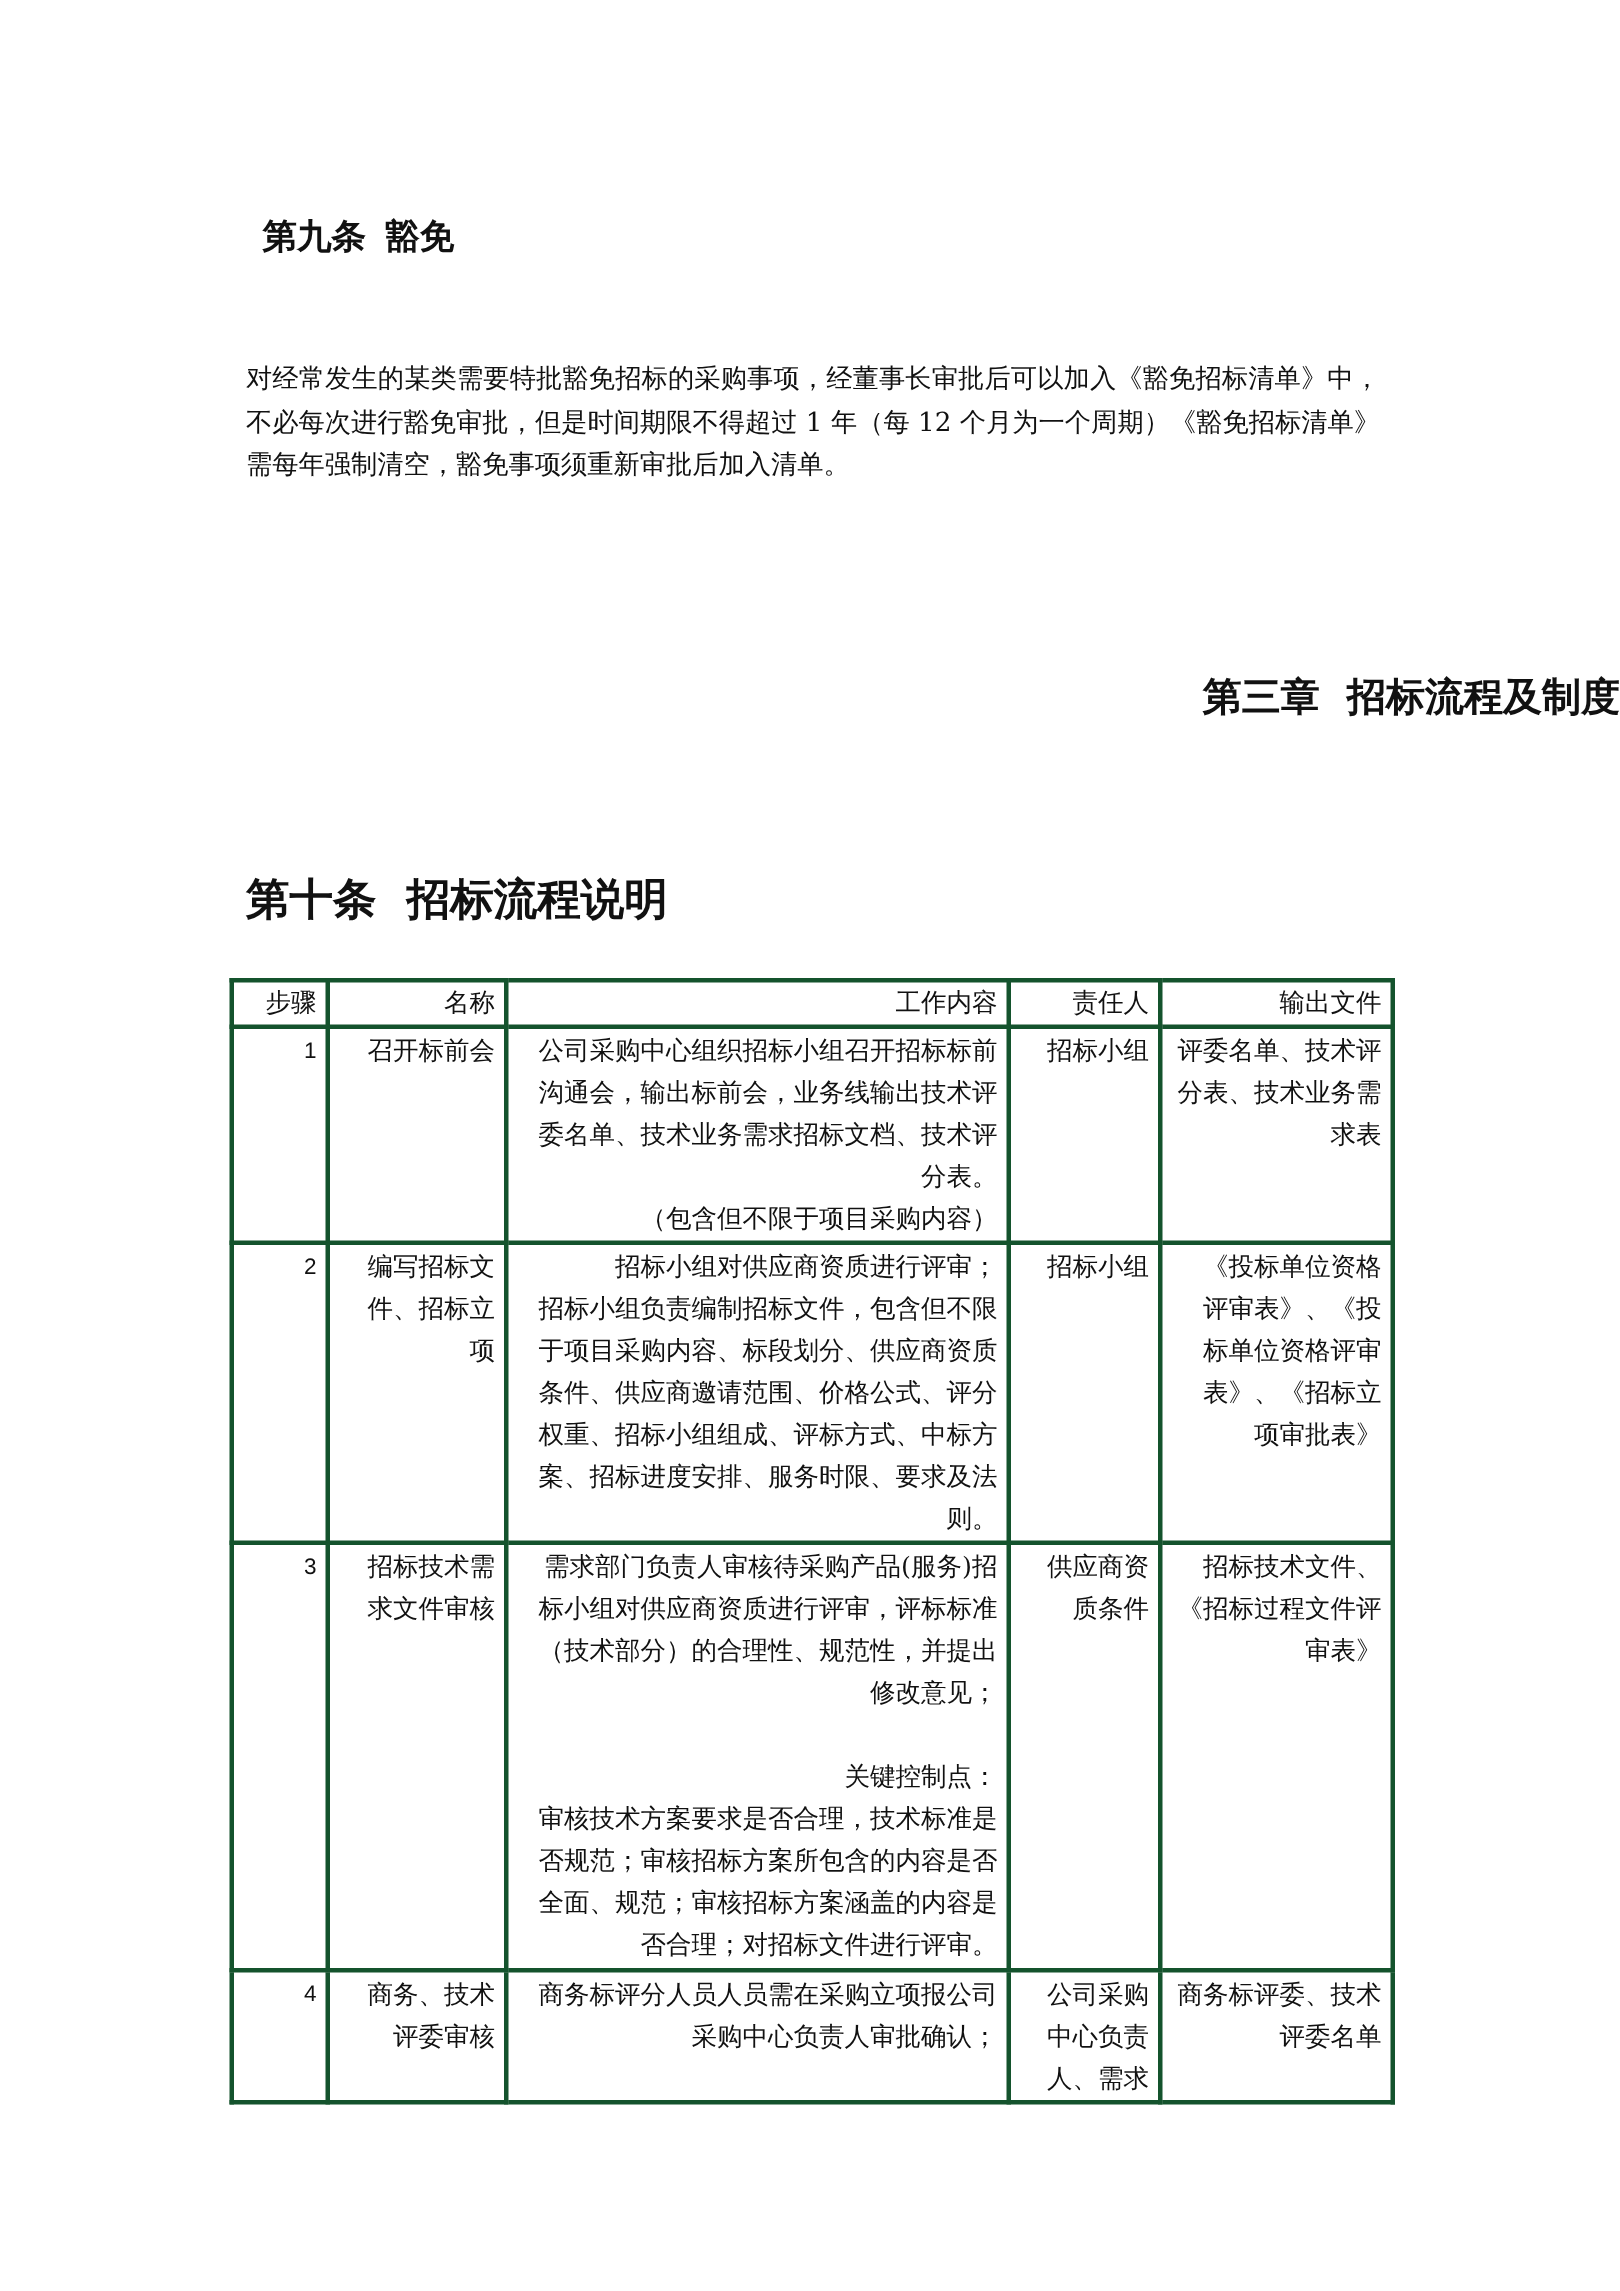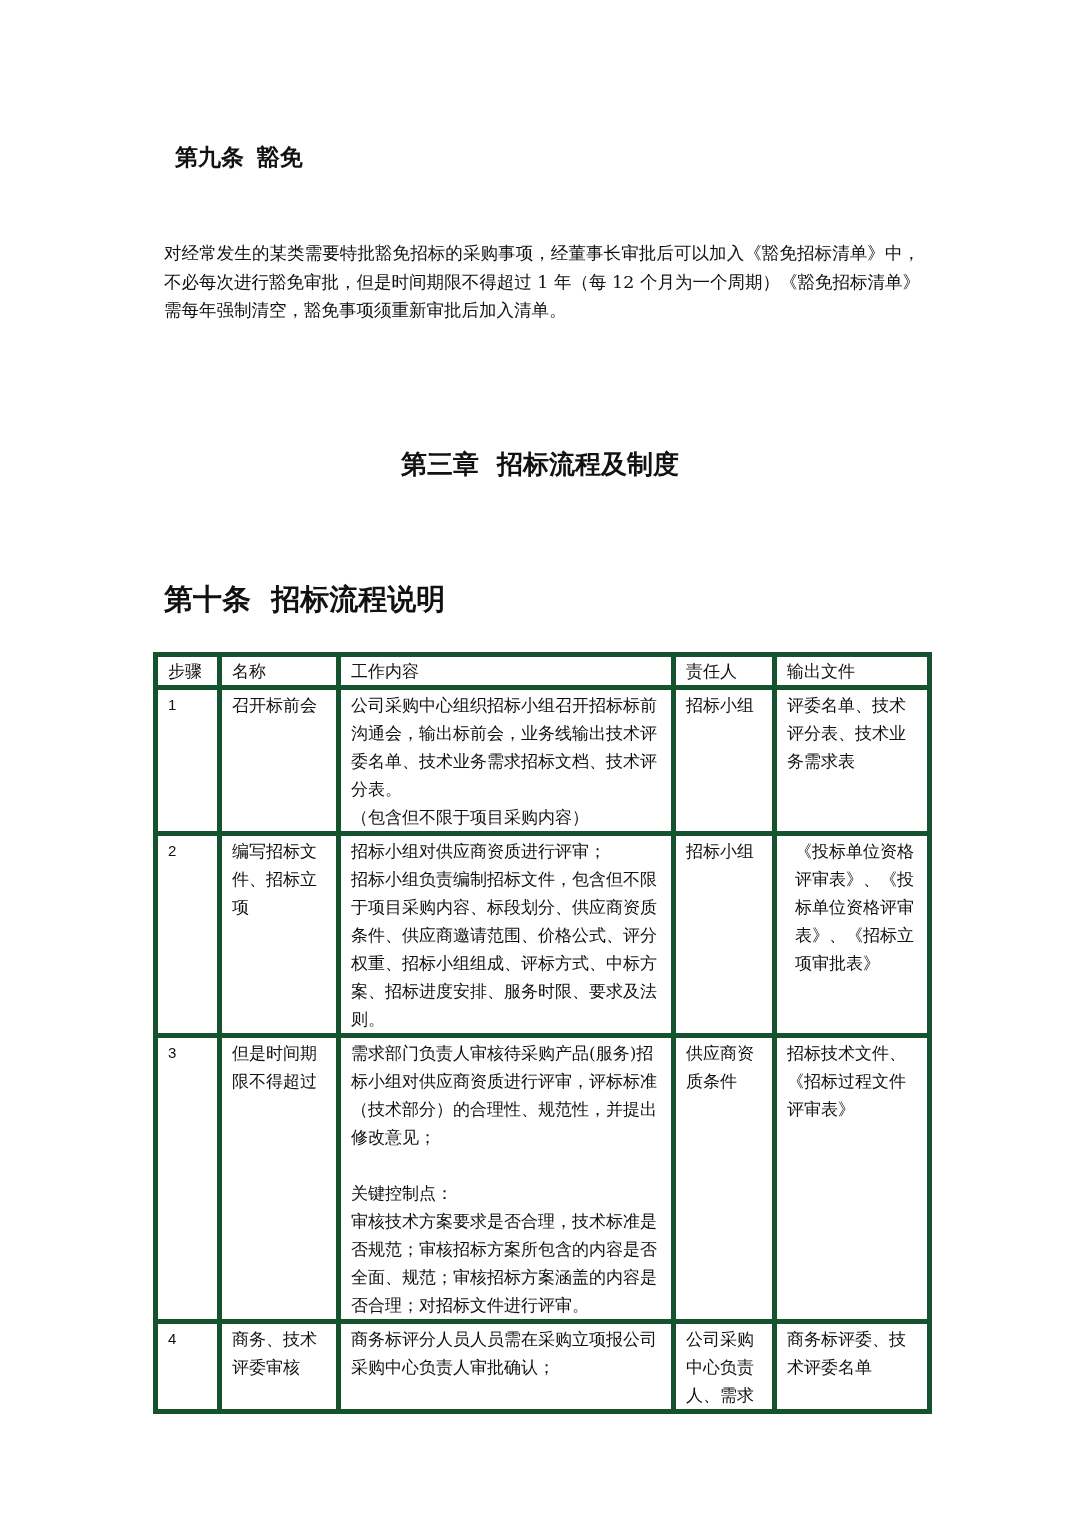--- a/index.html
+++ b/index.html
@@ -35,21 +35,21 @@
       line-height: 28.5px;
       margin: 0;
       text-align: justify;
       word-break: break-all;
     }
     .h-chapter {
       position: absolute;
       left: 0;
       width: 1080px;
       top: 447px;
-      text-align: center;
+      text-align: right;
       font-family: "DejaVu Sans", "Liberation Sans", sans-serif;
       font-weight: bold;
       font-size: 26px;
       margin: 0;
       white-space: pre;
     }
     .h-article2 {
       position: absolute;
       left: 164px;
       top: 580px;
@@ -63,24 +63,24 @@
       position: absolute;
       left: 153px;
       top: 652px;
       width: 774px;
       border-collapse: collapse;
       table-layout: fixed;
       font-size: 17px;
       line-height: 28px;
     }
     table.flow td, table.flow th {
-      border: 5px solid #14532d;
+      border: 3px solid #14532d;
       vertical-align: top;
       padding: 0 6px 0 10px;
-      text-align: left;
+      text-align: right;
       font-weight: normal;
       word-break: break-all;
     }
     table.flow th {
       height: 28px;
       padding-top: 0;
     }
     table.flow td {
       padding-top: 1px;
     }
@@ -132,21 +132,21 @@
       <td>编写招标文件、招标立项</td>
       <td>
         <span class="cell-line">招标小组对供应商资质进行评审；</span>
         <span class="cell-line">招标小组负责编制招标文件，包含但不限于项目采购内容、标段划分、供应商资质条件、供应商邀请范围、价格公式、评分权重、招标小组组成、评标方式、中标方案、招标进度安排、服务时限、要求及法则。</span>
       </td>
       <td>招标小组</td>
       <td class="out-indent">《投标单位资格评审表》、《投标单位资格评审表》、《招标立项审批表》</td>
     </tr>
     <tr style="height:285px">
       <td class="c-step">3</td>
-      <td>但是时间期限不得超过</td>
+      <td>招标技术需求文件审核</td>
       <td>
         <span class="cell-line">需求部门负责人审核待采购产品(服务)招标小组对供应商资质进行评审，评标标准（技术部分）的合理性、规范性，并提出修改意见；</span>
         <span class="cell-gap"></span>
         <span class="cell-line">关键控制点：</span>
         <span class="cell-line">审核技术方案要求是否合理，技术标准是否规范；审核招标方案所包含的内容是否全面、规范；审核招标方案涵盖的内容是否合理；对招标文件进行评审。</span>
       </td>
       <td>供应商资质条件</td>
       <td>招标技术文件、《招标过程文件评审表》</td>
     </tr>
     <tr style="height:86px">

